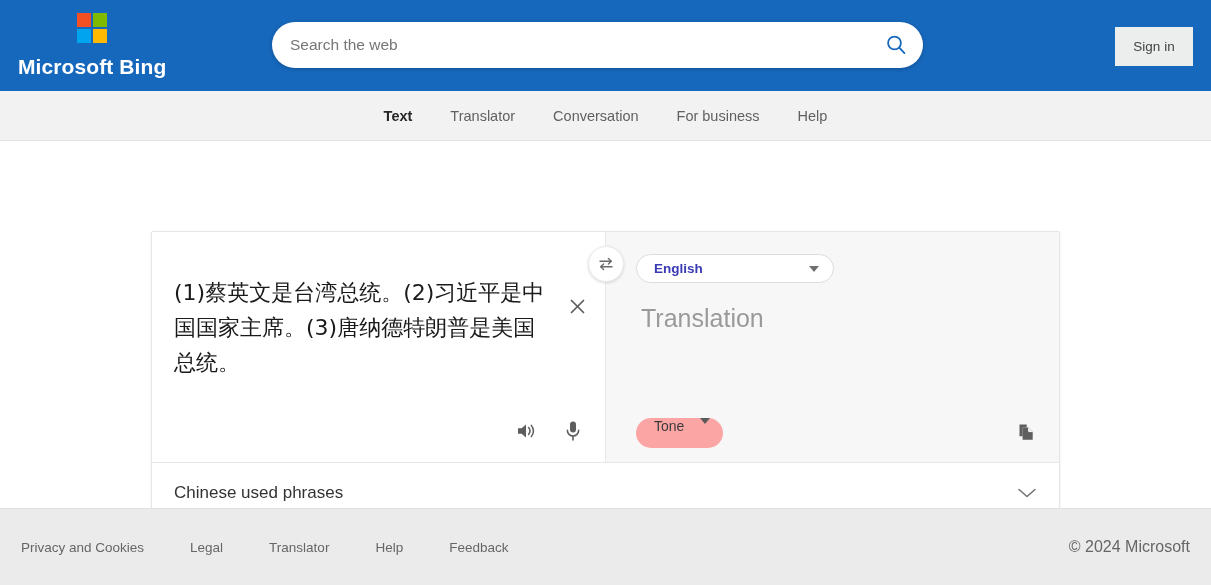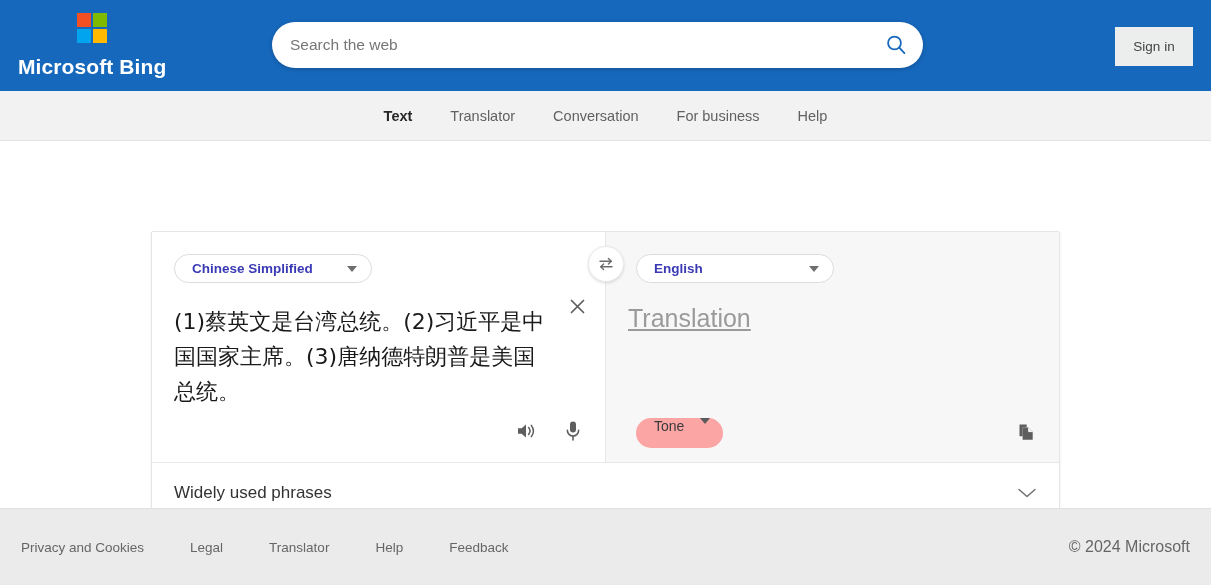--- a/index.html
+++ b/index.html
@@ -242,25 +242,24 @@
     border: 1px solid #eaeaea;
     box-shadow: 0 1px 3px rgba(0,0,0,.14);
     display: flex;
     align-items: center;
     justify-content: center;
     cursor: pointer;
     z-index: 5;
   }
 
   .translation-placeholder {
-    margin: 21px 0 0 22px;
+    margin: 21px 0 0 35px;
     font-size: 25px;
     color: #9a9a9a;
     font-weight: 400;
-    text-decoration: underline;
   }
 
   .tone-pill {
     position: absolute;
     left: 30px;
     bottom: 14px;
     height: 30px;
     display: inline-flex;
     align-items: flex-start;
     background: #fca5a5;
@@ -372,24 +371,20 @@
 </div>
 
 <div class="main">
 
   <div class="trans-card">
 
     <div class="panes">
 
       <div class="pane-left">
 
-        <div class="lang-pill">
-          <span class="lang-label">Chinese Simplified</span>
-          <span class="caret"></span>
-        </div>
 
         <div class="source-text">(1)蔡英文是台湾总统。(2)习近平是中国国家主席。(3)唐纳德特朗普是美国总统。</div>
 
         <button class="clear-btn">
           <svg width="15" height="15" viewBox="0 0 15 15">
             <line x1="1.5" y1="1.5" x2="13.5" y2="13.5" stroke="#5e5e5e" stroke-width="1.7" stroke-linecap="round"></line>
             <line x1="13.5" y1="1.5" x2="1.5" y2="13.5" stroke="#5e5e5e" stroke-width="1.7" stroke-linecap="round"></line>
           </svg>
         </button>
 
@@ -438,21 +433,21 @@
           <svg width="20" height="20" viewBox="0 0 20 20">
             <path d="M3.5 2.5h7.2v3.1H6.6v8.6H3.5z" fill="#5e5e5e"></path>
             <path d="M6.6 5.6h6.1l4 4v8.2H6.6z" fill="#5e5e5e"></path>
             <path d="M12.7 5.6v4h4" fill="#f7f7f7" stroke="#f7f7f7" stroke-width="1"></path>
           </svg>
         </button>
       </div>
     </div>
 
     <div class="phrases-row">
-      <span class="phrases-label">Widely used phrases</span>
+      <span class="phrases-label">Chinese used phrases</span>
       <svg width="20" height="12" viewBox="0 0 20 12">
         <path d="M2 2.5 10 9.5 18 2.5" fill="none" stroke="#6f6f6f" stroke-width="1.5" stroke-linecap="round" stroke-linejoin="round"></path>
       </svg>
     </div>
   </div>
 </div>
 
 <div class="footer">
   <div class="footer-links">
     <a class="footer-link">Privacy and Cookies</a>

